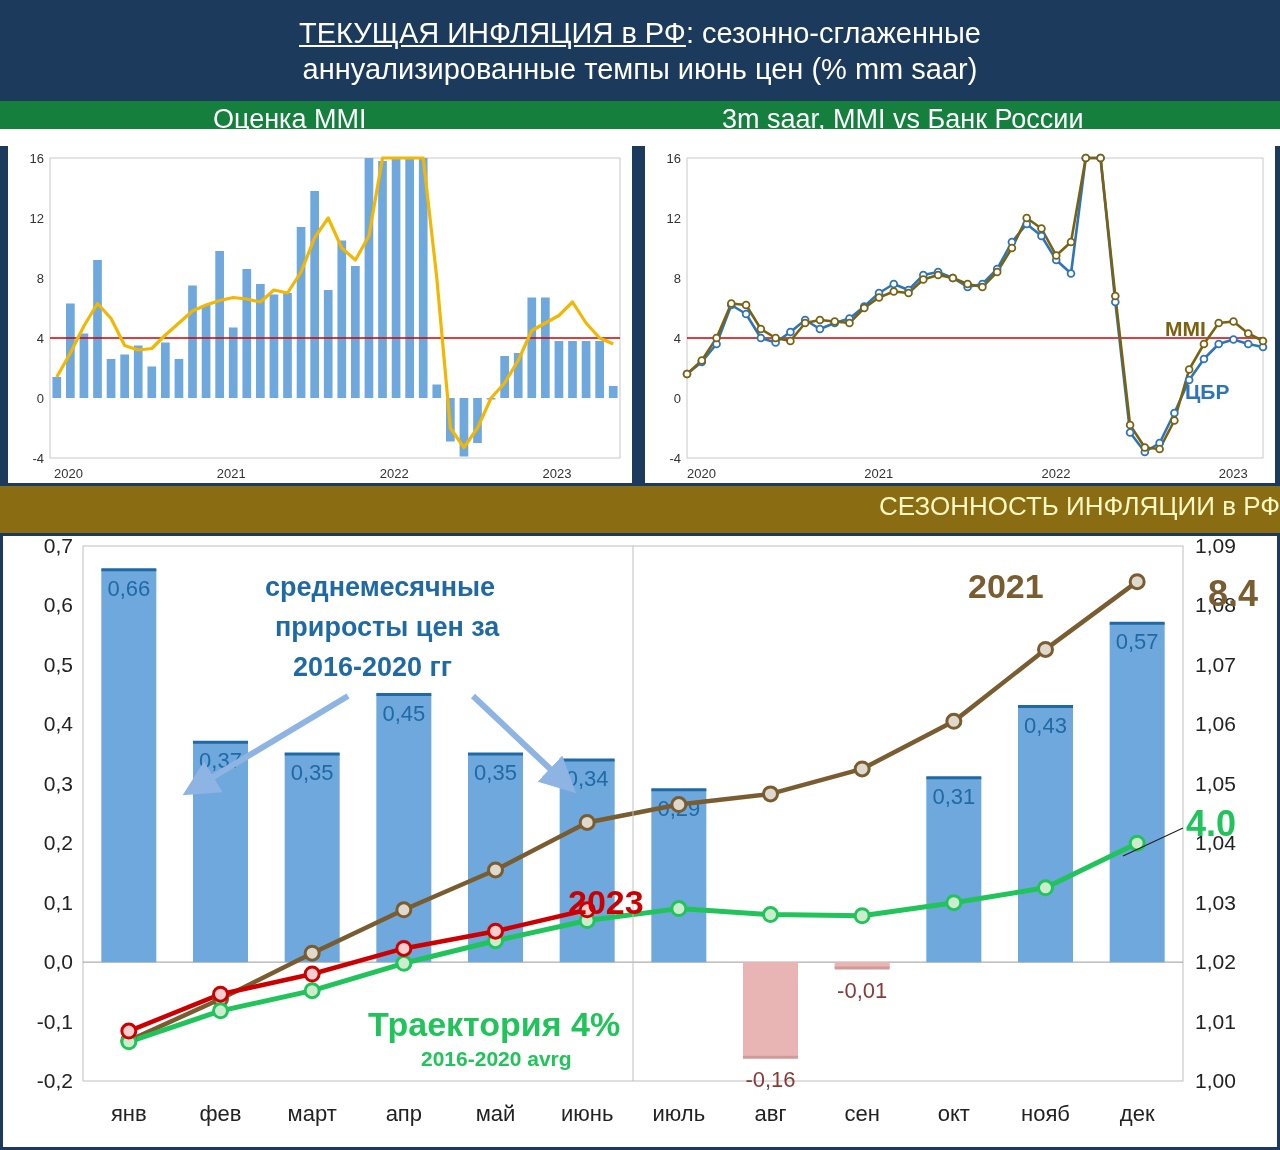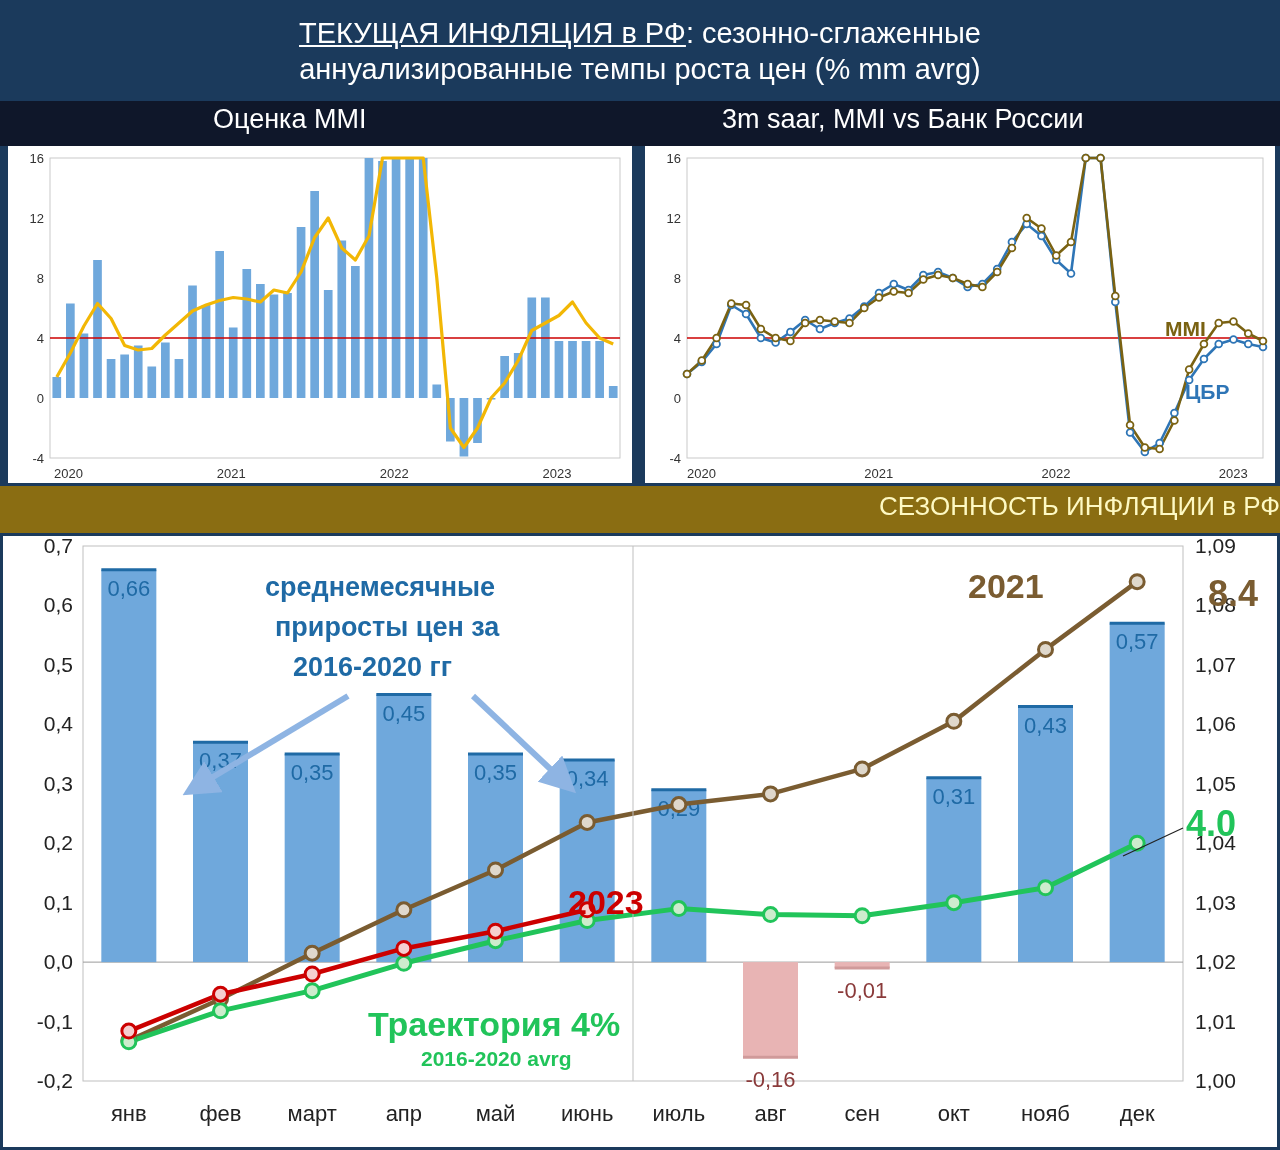--- a/index.html
+++ b/index.html
@@ -18,22 +18,22 @@
     background:#1b3a5c;
     display:flex; flex-direction:column; align-items:center; justify-content:center;
   }
   .header-line {
     color:#ffffff; font-size:29px; line-height:36px; white-space:nowrap;
   }
   .header-line .u { text-decoration:underline; }
 
   
   .goldband {
-    position:absolute; left:0; top:101px; width:1280px; height:45px;
-    background:#0f172a;
+    position:absolute; left:0; top:101px; width:1280px; height:28px;
+    background:#15803d;
   }
   .goldband .t1, .goldband .t2 {
     position:absolute; top:3px; color:#ffffff; font-size:27px; white-space:nowrap;
   }
   .goldband .t1 { left:213px; }
   .goldband .t2 { left:722px; }
 
   
   .topcharts {
     position:absolute; left:0; top:146px; width:1280px; height:340px;
@@ -63,21 +63,21 @@
 </style>
 </head>
 <body>
 
 <div class="page">
 
   <div class="header">
     <div class="header-line">
       <span class="u">ТЕКУЩАЯ ИНФЛЯЦИЯ в РФ</span><span>: сезонно-сглаженные</span>
     </div>
-    <div class="header-line">аннуализированные темпы роста цен (% mm avrg)</div>
+    <div class="header-line">аннуализированные темпы июнь цен (% mm saar)</div>
   </div>
 
   <div class="goldband">
     <div class="t1">Оценка MMI</div>
     <div class="t2">3m saar, MMI vs Банк России</div>
   </div>
 
   <div class="topcharts">
 
     <div class="chartbox left">

